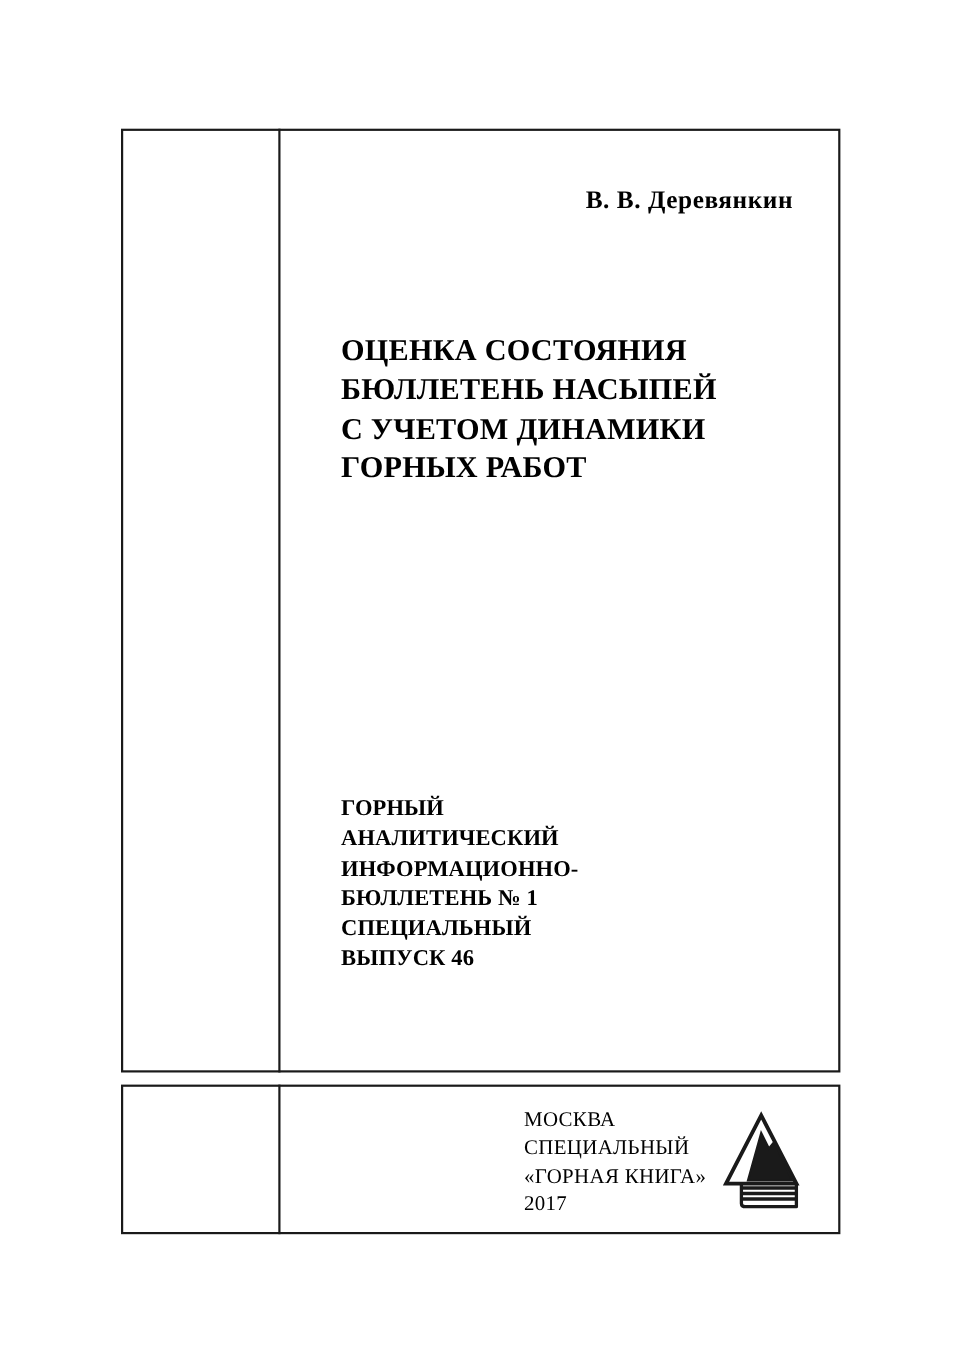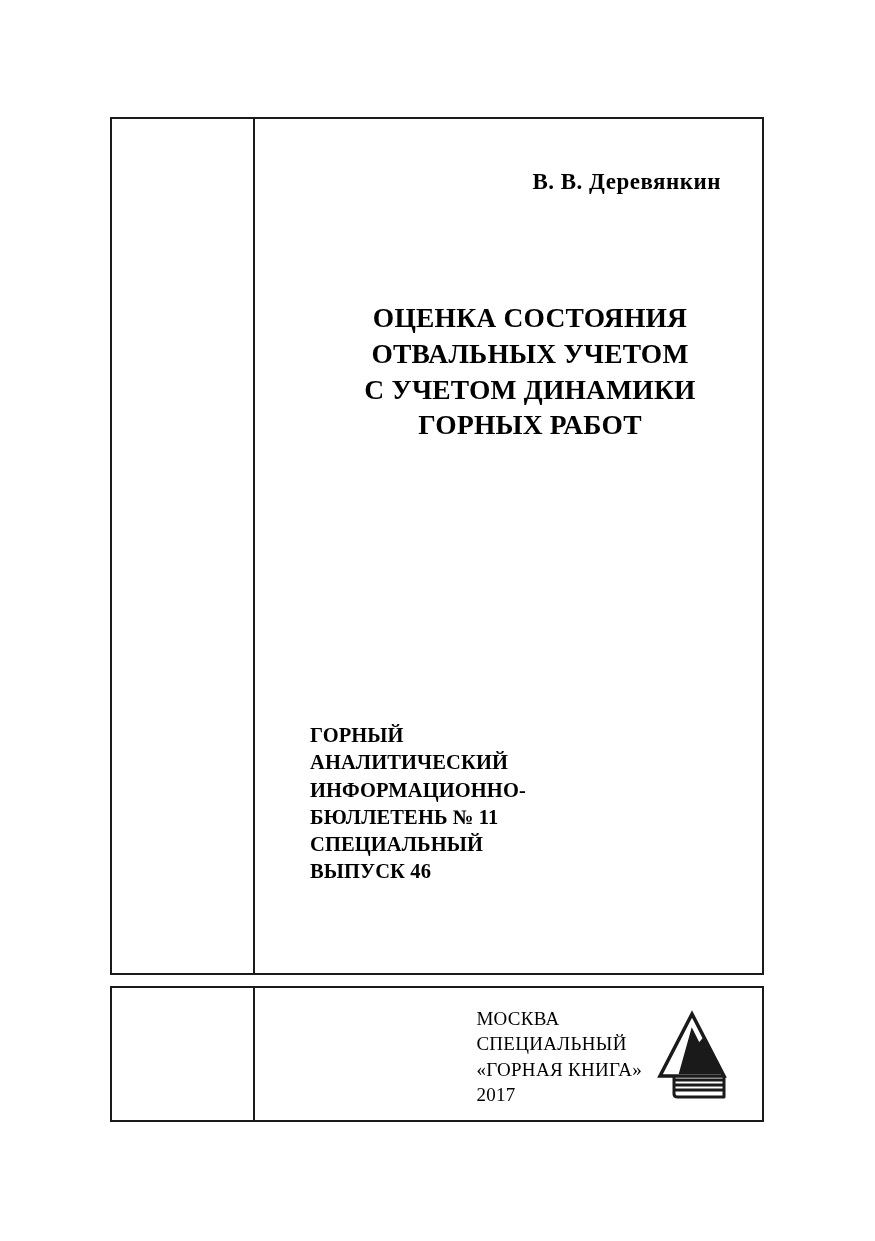--- a/index.html
+++ b/index.html
@@ -88,21 +88,21 @@
   .title {
     position: absolute;
     left: 55px;
     top: 183px;
     width: 440px;
     font-size: 27.5px;
     font-weight: bold;
     line-height: 1.30;
     letter-spacing: 0.2px;
   }
-  .title-line { display: block; white-space: nowrap; text-align: center; }
+  .title-line { display: block; white-space: nowrap; }
 
   .series {
     position: absolute;
     left: 55px;
     top: 605px;
     width: 430px;
     font-size: 20.5px;
     font-weight: bold;
     line-height: 1.33;
     letter-spacing: 0.1px;
@@ -143,30 +143,30 @@
 
   <div class="upper-box"></div>
   <div class="upper-divider"></div>
 
   <div class="content">
 
     <div class="author">В. В. Деревянкин</div>
 
     <div class="title">
       <span class="title-line">ОЦЕНКА СОСТОЯНИЯ</span>
-      <span class="title-line">ОТВАЛЬНЫХ УЧЕТОМ</span>
+      <span class="title-line">БЮЛЛЕТЕНЬ НАСЫПЕЙ</span>
       <span class="title-line">С УЧЕТОМ ДИНАМИКИ</span>
       <span class="title-line">ГОРНЫХ РАБОТ</span>
     </div>
 
     <div class="series">
       <span class="series-line">ГОРНЫЙ</span>
       <span class="series-line">АНАЛИТИЧЕСКИЙ</span>
       <span class="series-line">ИНФОРМАЦИОННО-</span>
-      <span class="series-line">БЮЛЛЕТЕНЬ № 11</span>
+      <span class="series-line">БЮЛЛЕТЕНЬ № 1</span>
       <span class="series-line">СПЕЦИАЛЬНЫЙ</span>
       <span class="series-line">ВЫПУСК 46</span>
     </div>
 
   </div>
 
   <div class="lower-box"></div>
   <div class="lower-divider"></div>
 
   <div class="imprint">

